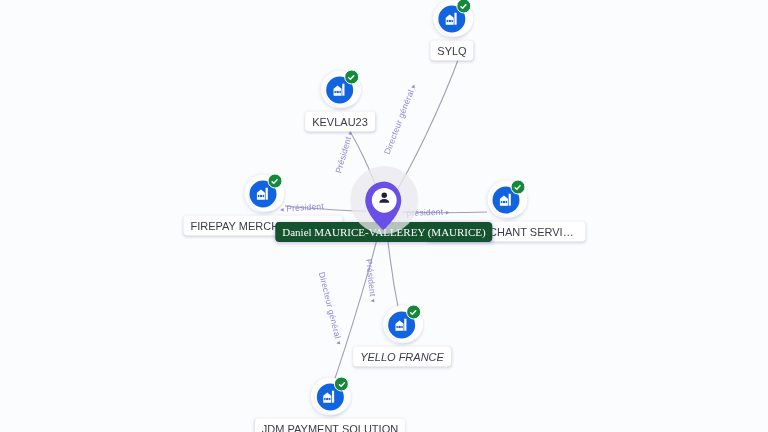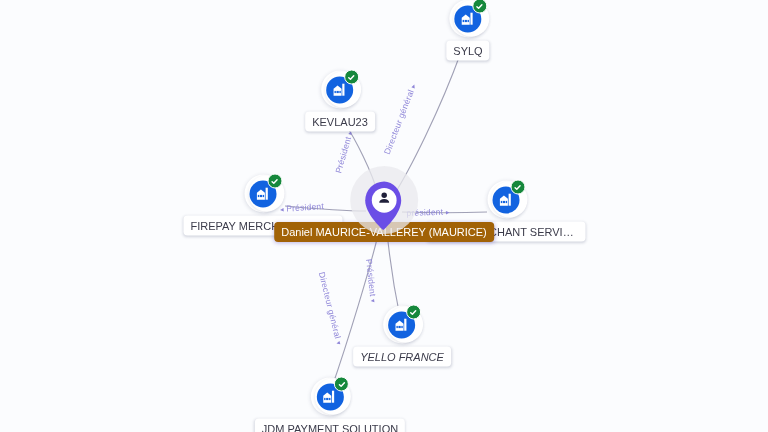--- a/index.html
+++ b/index.html
@@ -154,24 +154,25 @@
     line-height: 14px;
     padding: 3px 7px;
     border-radius: 4px;
     box-shadow: 0 1px 3px rgba(40,50,90,.20);
     white-space: nowrap;
     max-width: 145px;
     overflow: hidden;
     text-overflow: ellipsis;
   }
   .node-label.selected {
-    background: #a16207;
+    background: #14532d;
     color: #ffffff;
     box-shadow: 0 1px 4px rgba(70,50,180,.35);
     max-width: 220px;
+    font-family: Liberation Serif, serif;
   }
 </style>
 </head>
 <body>
 
 <div id="graph-canvas">
 
   <svg id="edge-layer" viewBox="0 0 768 432" width="768" height="432">
       <path class="edge-path" d="M 392 198 C 410 170 440 110 461 52"></path>
       <path class="edge-path" d="M 378 194 C 372 172 356 140 344 122"></path>
@@ -184,21 +185,21 @@
   <div id="edge-label-layer">
       <div class="edge-label" style="left: 424px; top: 154px; color: rgb(143, 134, 216); transform: translate(-50%, -50%) rotate(-69deg);"><span>Directeur général</span> <span class="arrow">▸</span></div>
       <div class="edge-label" style="left: 360px; top: 173px; color: rgb(143, 134, 216); transform: translate(-50%, -50%) rotate(-74deg);"><span>Président</span> <span class="arrow">▸</span></div>
       <div class="edge-label" style="left: 302px; top: 209px; color: rgb(143, 134, 216); transform: translate(-50%, -50%) rotate(-4deg);"><span class="arrow">◂</span> <span>Président</span></div>
       <div class="edge-label" style="left: 428px; top: 213px; color: rgb(143, 134, 216); transform: translate(-50%, -50%) rotate(-2deg);"><span>président</span> <span class="arrow">▸</span></div>
       <div class="edge-label" style="left: 391px; top: 259px; color: rgb(143, 134, 216); transform: translate(-50%, -50%) rotate(84deg);"><span>Président</span> <span class="arrow">▾</span></div>
       <div class="edge-label" style="left: 359px; top: 272px; color: rgb(143, 134, 216); transform: translate(-50%, -50%) rotate(76deg);"><span>Directeur général</span> <span class="arrow">▾</span></div>
     </div>
 
   <div id="node-layer">
-      <div class="node" style="left: 468px; top: 30px;">
+      <div class="node" style="left: 452px; top: 30px;">
         <div class="company-disc">
           <div class="company-inner" style="background: rgb(18, 99, 224);">
             <svg width="16" height="16" viewBox="0 0 16 16" aria-hidden="true">
               <path fill="#ffffff" d="M1.4 14.2V7.3L5.4 4l4 3.3v6.9z"></path>
               <rect fill="#ffffff" x="10.1" y="2.2" width="2.2" height="12"></rect>
               <rect fill="#1263e0" x="4.3" y="9.4" width="2.3" height="2.2"></rect>
               <rect fill="#1263e0" x="2.3" y="9.4" width="1.4" height="2.2"></rect>
               <rect fill="#1263e0" x="7.2" y="9.4" width="1.4" height="2.2"></rect>
             </svg>
           </div>

